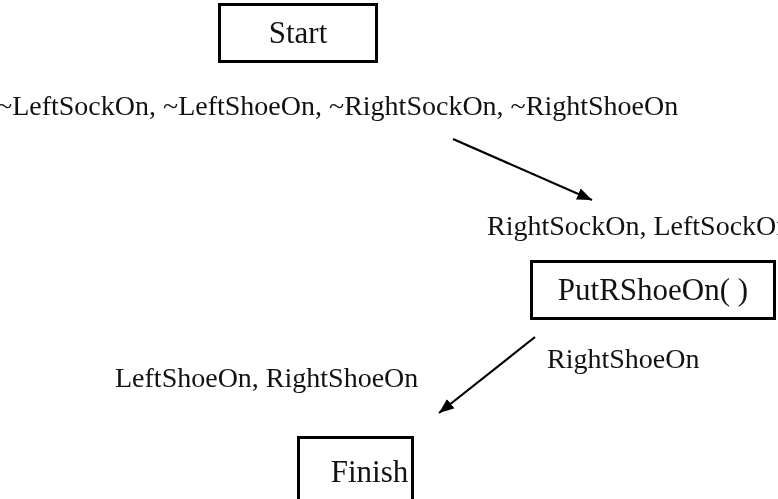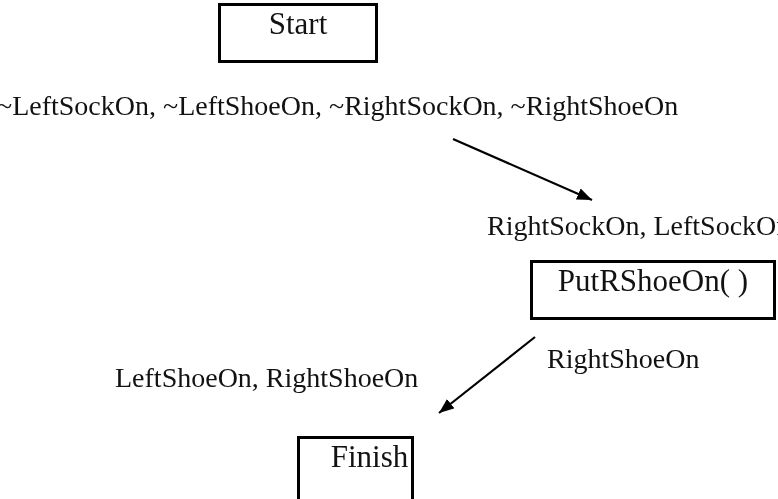--- a/index.html
+++ b/index.html
@@ -15,20 +15,21 @@
     color: #121212;
     font-family: "Liberation Serif", "DejaVu Serif", serif;
     overflow: hidden;
   }
   .node {
     position: absolute;
     box-sizing: border-box;
     border: 3px solid #000000;
     background: #ffffff;
     display: flex;
+    align-items: center;
     justify-content: center;
     font-size: 31px;
     white-space: nowrap;
   }
   .node-start  { left: 218px; top: 3px;   width: 160px; height: 60px; }
   .node-action { left: 530px; top: 260px; width: 246px; height: 60px; }
   .node-finish { left: 297px; top: 436px; width: 117px; height: 71px; padding-left: 28px; }
   .lbl {
     position: absolute;
     font-size: 28px;

